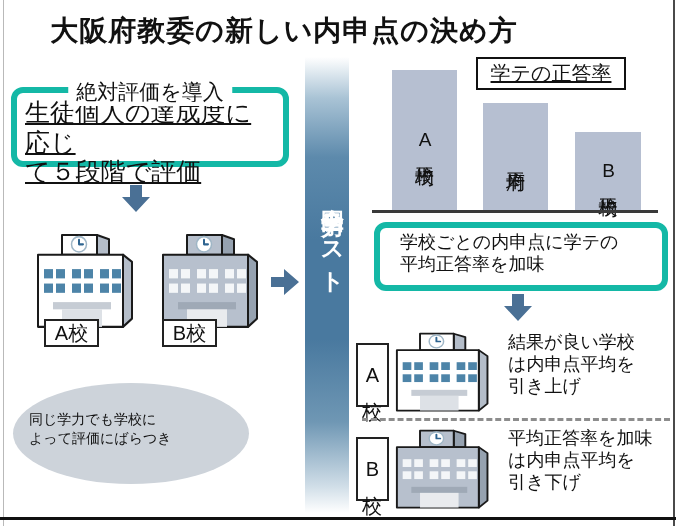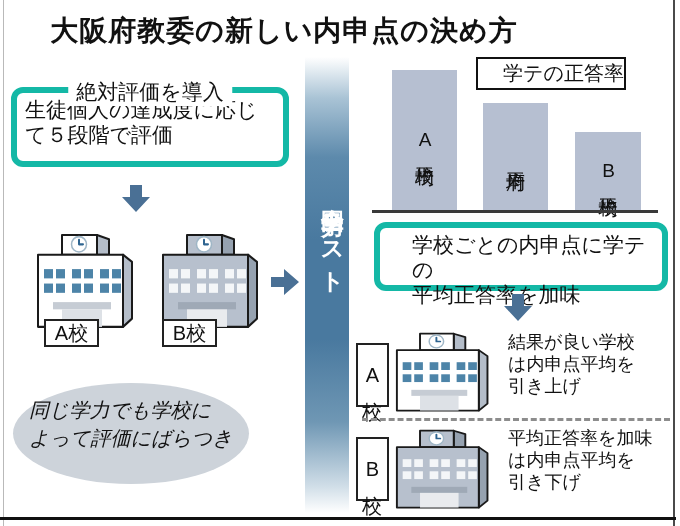--- a/index.html
+++ b/index.html
@@ -13,45 +13,45 @@
   .frame-left{left:3px;top:0;width:1px;height:526px;background:#b9b9b9;}
   .frame-right{left:673px;top:0;width:2px;height:526px;background:#4a4a4a;}
   .frame-bottom{left:0;top:517px;width:676px;height:3px;background:#101010;}
   
   .title{left:0;top:12px;width:568px;text-align:center;font-size:28px;font-weight:bold;letter-spacing:1px;}
   
   .round-box{border:6px solid #14b8a6;border-radius:12px;background:#fff;box-sizing:border-box;}
   .intro-box{left:11px;top:87px;width:278px;height:80px;}
   .intro-legend{position:absolute;top:-15px;left:50%;transform:translateX(-50%);
     background:#fff;padding:0 8px;font-size:21px;white-space:nowrap;}
-  .intro-body{padding:5px 8px 0 8px;font-size:21px;line-height:1.18;white-space:pre-line;}
+  .intro-body{padding:5px 8px 0 8px;font-size:25px;line-height:1.18;white-space:pre-line;text-decoration:underline;}
   .process-box{left:374px;top:222px;width:294px;height:69px;}
-  .process-body{padding:4px 10px 0 20px;font-size:21px;line-height:1.2;white-space:pre-line;margin-left:12px;}
+  .process-body{padding:4px 10px 0 20px;font-size:18px;line-height:1.2;white-space:pre-line;}
   
   .arrow{fill:#4a7095;}
   .arrow-down-1{left:121px;top:185px;}
   .arrow-right-1{left:271px;top:267px;}
   .arrow-down-2{left:503px;top:294px;}
   
   .school-tag{border:2px solid #222;background:#fff;box-sizing:border-box;
     width:55px;height:28px;text-align:center;font-size:20px;line-height:24px;}
   .tag-a{left:44px;top:319px;}
   .tag-b{left:162px;top:319px;}
   
   .note-ellipse{left:13px;top:383px;width:236px;height:101px;background:#cdd3da;border-radius:50%;}
-  .note-text{left:29px;top:397px;width:230px;font-size:20px;line-height:1.38;white-space:pre-line;font-style:italic;}
+  .note-text{left:29px;top:410px;width:230px;font-size:14px;line-height:1.38;white-space:pre-line;}
   
   .center-band{left:305px;top:57px;width:44px;height:456px;
     background:linear-gradient(180deg,#ffffff 0%,#a9c3d5 9%,#5d8aac 22%,#49799f 40%,#49799f 62%,#6f97b4 80%,#cfdde7 94%,#ffffff 100%);}
   .center-band-label{left:305px;top:190px;width:44px;display:flex;justify-content:center;
     writing-mode:vertical-rl;text-orientation:upright;color:#fff;font-weight:bold;
     font-size:23px;letter-spacing:2px;}
   
   .chart-title-box{left:476px;top:57px;width:150px;height:33px;border:2px solid #111;
-    box-sizing:border-box;background:#fff;text-align:right;font-size:20px;line-height:29px;}
+    box-sizing:border-box;background:#fff;text-align:center;font-size:20px;line-height:29px;text-decoration:underline;}
   .chart-area{left:374px;top:70px;width:296px;height:142px;}
   .bar{position:absolute;bottom:0;background:#b6bfd1;display:flex;align-items:center;justify-content:center;}
   .bar-label{writing-mode:vertical-rl;text-orientation:upright;font-size:19px;letter-spacing:1px;color:#111;}
   .bar-0{left:18px;width:65px;}
   .bar-1{left:109px;width:65px;}
   .bar-2{left:201px;width:66px;}
   .chart-baseline{left:372px;top:210px;width:286px;height:3px;background:#3a3a3a;}
   
   .vtag{border:2px solid #222;background:#fff;box-sizing:border-box;width:33px;height:64px;
     display:flex;align-items:center;justify-content:center;

